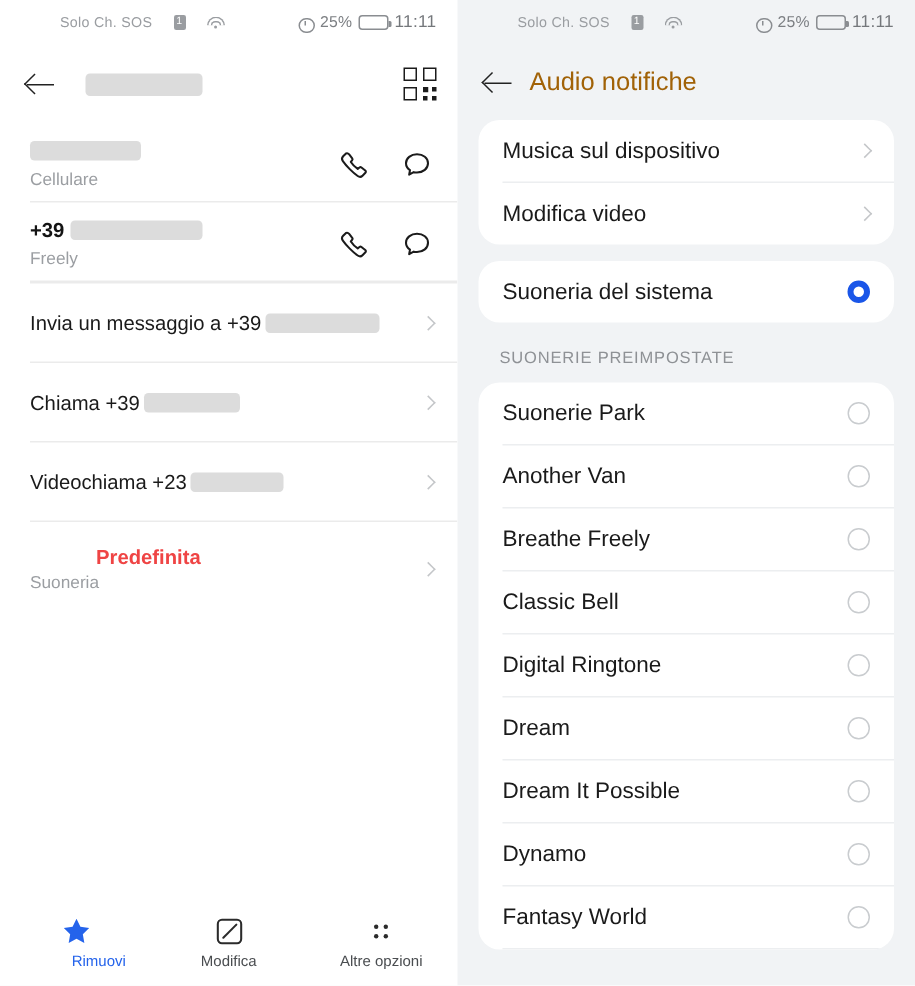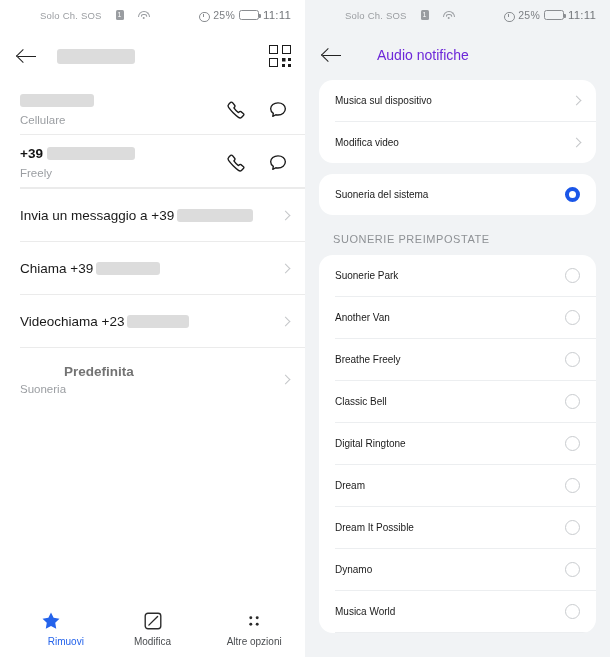--- a/index.html
+++ b/index.html
@@ -120,45 +120,45 @@
   .nav-label { font-size: 13.5px; color: #1a1a1a; display: flex; align-items: center; }
   .nav-redact-1 { width: 76px; height: 13px; margin-left: 3px; }
   .nav-redact-2 { width: 64px; height: 13px; margin-left: 3px; }
   .nav-redact-3 { width: 62px; height: 13px; margin-left: 3px; }
   .chev {
     margin-left: auto; width: 7px; height: 7px;
     border-right: 1.4px solid #c4c6c9; border-top: 1.4px solid #c4c6c9;
     transform: rotate(45deg);
   }
   .two-line { display: flex; flex-direction: column; justify-content: center; }
-  .tl-title { font-size: 13.5px; color: #737373; font-weight: 600; padding-left: 44px; }
+  .tl-title { font-size: 13.5px; color: #ef4444; font-weight: 600; padding-left: 44px; }
   .tl-sub { font-size: 11.5px; color: #9b9ea2; margin-top: 4px; }
 
   .bottombar {
     position: absolute; left: 0; bottom: 0; width: 305px; height: 57px;
     display: flex; align-items: center; background: #fff;
   }
   .bb-item {
     flex: 1 1 0; display: flex; flex-direction: column; align-items: center;
     gap: 4px; cursor: pointer;
   }
   .bb-label { font-size: 10px; color: #4a4d50; }
   .bb-label.active { color: #2463eb; padding-left: 30px; }
 
   
   .rpanel { background: #f1f3f5; }
   .r-appbar { height: 50px; display: flex; align-items: center; padding: 0 14px; }
-  .r-title { font-size: 14px; color: #6d28d9; margin-left: 32px; }
+  .r-title { font-size: 17px; color: #a16207; margin-left: 8px; }
   .card {
     background: #fff; border-radius: 14px; margin: 0 14px 11px 14px; overflow: hidden;
   }
   .card-row {
     display: flex; align-items: center; height: 41px; padding: 0 16px; cursor: pointer;
   }
-  .card-row .lbl { font-size: 10px; color: #1a1a1a; }
+  .card-row .lbl { font-size: 15px; color: #1a1a1a; }
   .card-div { height: 1px; background: #eceef0; margin-left: 16px; }
   .radio {
     margin-left: auto; width: 15px; height: 15px; border-radius: 50%;
     border: 1.4px solid #c9cccf; background: #fff; flex: 0 0 auto;
   }
   .radio.sel { border: 4.5px solid #1a56e8; }
   .group-head {
     font-size: 11px; color: #8e9195; letter-spacing: .55px;
     padding: 7px 0 10px 28px;
   }
@@ -385,20 +385,20 @@
         <span class="lbl">Dream It Possible</span>
         <span class="radio"></span>
       </div>
       <div class="card-div"></div>
       <div class="card-row tone-row">
         <span class="lbl">Dynamo</span>
         <span class="radio"></span>
       </div>
       <div class="card-div"></div>
       <div class="card-row tone-row">
-        <span class="lbl">Musica World</span>
+        <span class="lbl">Fantasy World</span>
         <span class="radio"></span>
       </div>
       <div class="card-div"></div>
     </div>
 
   </div>
 </div>
 
 </body></html>

